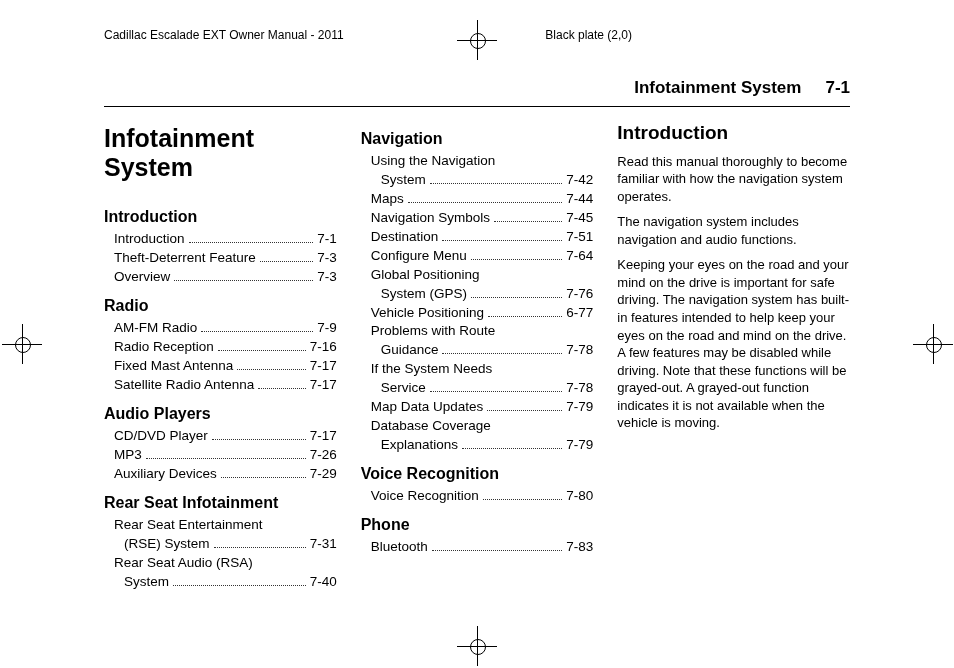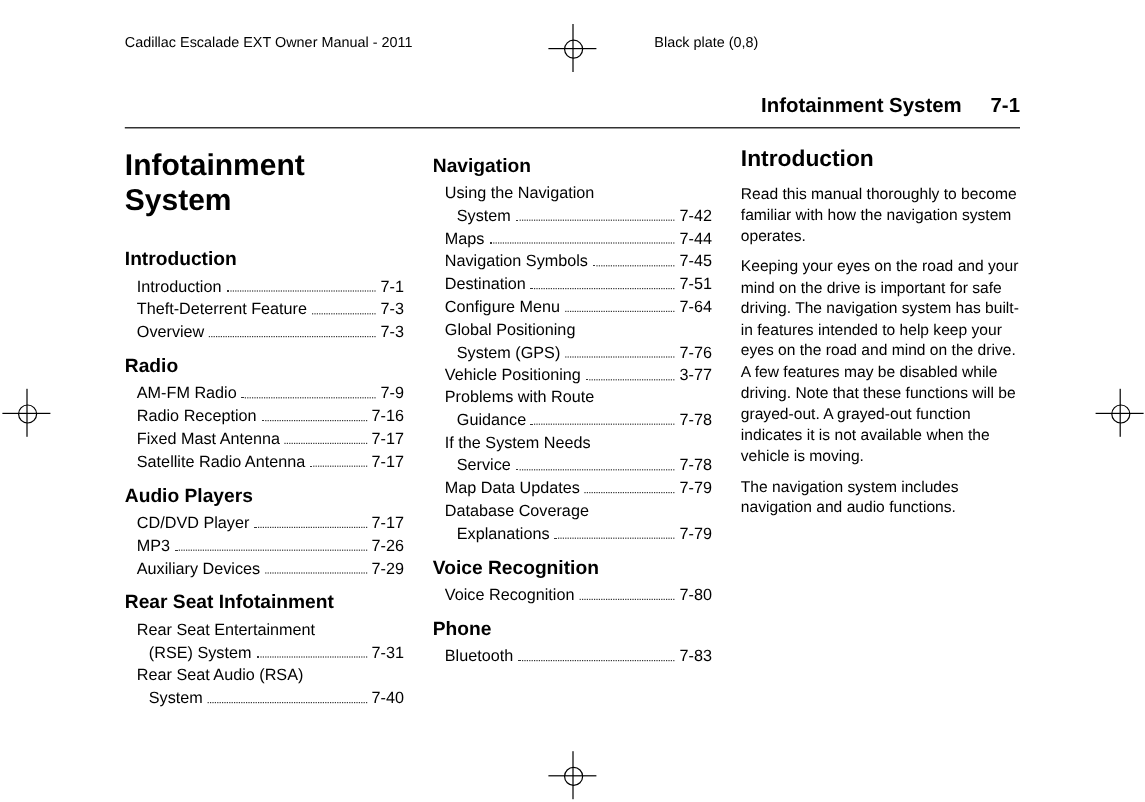--- a/index.html
+++ b/index.html
@@ -148,21 +148,21 @@
       <div class="circ"></div>
     </div>
 <div class="reg reg-right">
       <div class="hline"></div>
       <div class="vline"></div>
       <div class="circ"></div>
     </div>
 
 <div class="topbar">
   <span class="doc-title">Cadillac Escalade EXT Owner Manual - 2011</span>
-  <span class="plate">Black plate (0,8)</span>
+  <span class="plate">Black plate (2,0)</span>
 </div>
 
 <div class="header-line">
   <span class="sec-title">Infotainment System</span>
   <span class="page-num">7-1</span>
 </div>
 
 <div class="columns">
   <div class="col" id="col1">
     <h1 class="big">Infotainment System</h1>
@@ -271,21 +271,21 @@
           <span class="label">Global Positioning</span>
         </div>
         <div class="toc-entry indent">
           <span class="label">System (GPS)</span>
           <span class="dots"></span>
           <span class="pno">7-76</span>
         </div>
         <div class="toc-entry">
           <span class="label">Vehicle Positioning</span>
           <span class="dots"></span>
-          <span class="pno">3-77</span>
+          <span class="pno">6-77</span>
         </div>
         <div class="toc-entry">
           <span class="label">Problems with Route</span>
         </div>
         <div class="toc-entry indent">
           <span class="label">Guidance</span>
           <span class="dots"></span>
           <span class="pno">7-78</span>
         </div>
         <div class="toc-entry">
@@ -319,19 +319,19 @@
         <div class="toc-entry">
           <span class="label">Bluetooth</span>
           <span class="dots"></span>
           <span class="pno">7-83</span>
         </div>
       </div>
   <div class="col" id="col3">
     <div class="intro-head">Introduction</div>
     <div id="intro-body">
           <p class="body">Read this manual thoroughly to become familiar with how the navigation system operates.</p>
+          <p class="body">The navigation system includes navigation and audio functions.</p>
           <p class="body">Keeping your eyes on the road and your mind on the drive is important for safe driving. The navigation system has built-in features intended to help keep your eyes on the road and mind on the drive. A few features may be disabled while driving. Note that these functions will be grayed-out. A grayed-out function indicates it is not available when the vehicle is moving.</p>
-          <p class="body">The navigation system includes navigation and audio functions.</p>
         </div>
   </div>
 </div>
 
 </div>
 
 </body></html>

